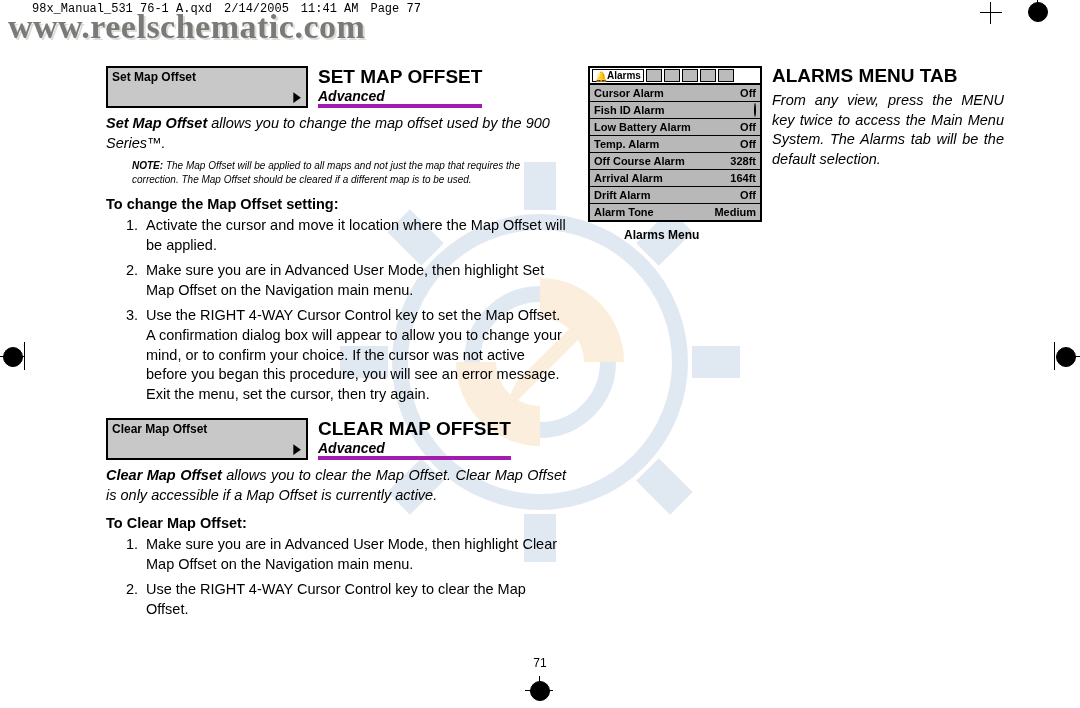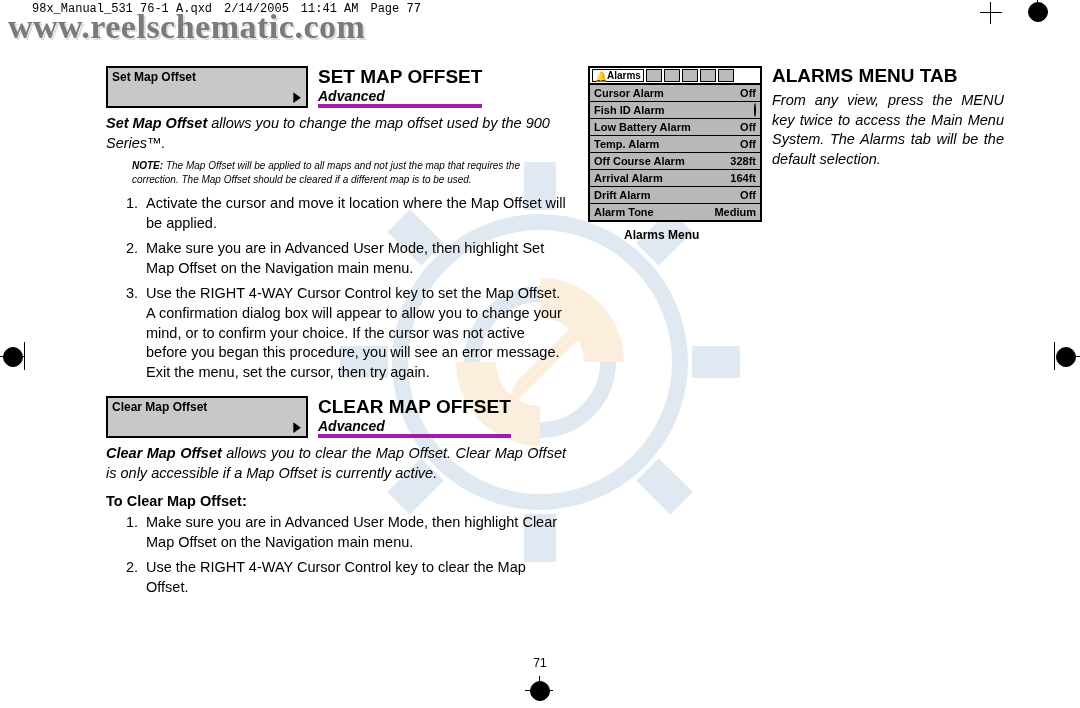--- a/index.html
+++ b/index.html
@@ -276,20 +276,21 @@
     </div>
 
     <p>
       <span class="bold">Set Map Offset</span><span> allows you to change the map offset used by the 900 Series™.</span>
     </p>
 
     <div class="note">
       <span class="nb">NOTE:</span><span> The Map Offset will be applied to all maps and not just the map that requires the correction. The Map Offset should be cleared if a different map is to be used.</span>
     </div>
 
+    <div class="subhead">To change the Map Offset setting:</div>
 
     <ol>
       <li>
         <span>Activate the cursor and move it location where the Map Offset will be applied.</span>
       </li>
       <li><span>Make sure you are in Advanced User Mode, then highlight Set Map Offset on the Navigation main menu.</span></li>
       <li><span>Use the RIGHT 4-WAY Cursor Control key to set the Map Offset. A confirmation dialog box will appear to allow you to change your mind, or to confirm your choice. If the cursor was not active before you began this procedure, you will see an error message. Exit the menu, set the cursor, then try again.</span></li>
     </ol>
 
     <div class="sec-head" style="margin-top:6px">

